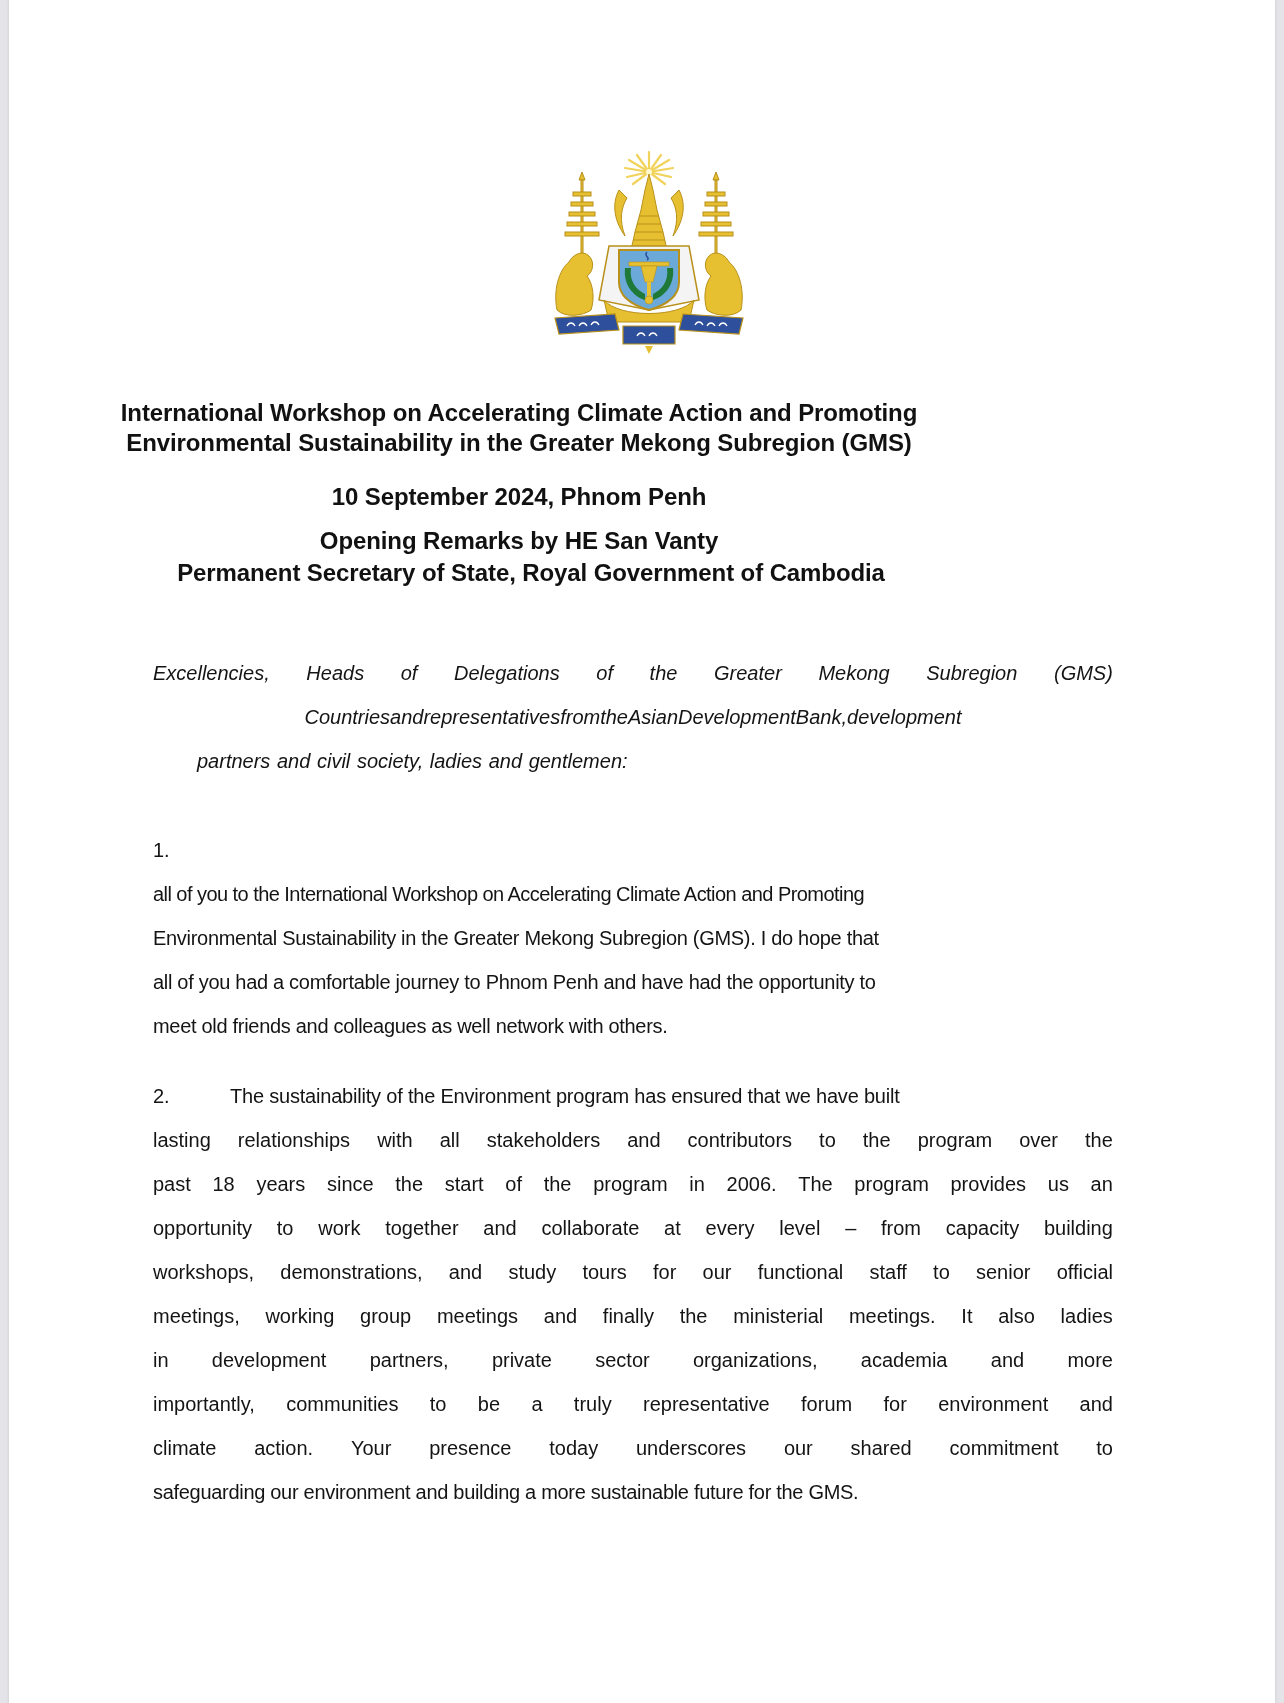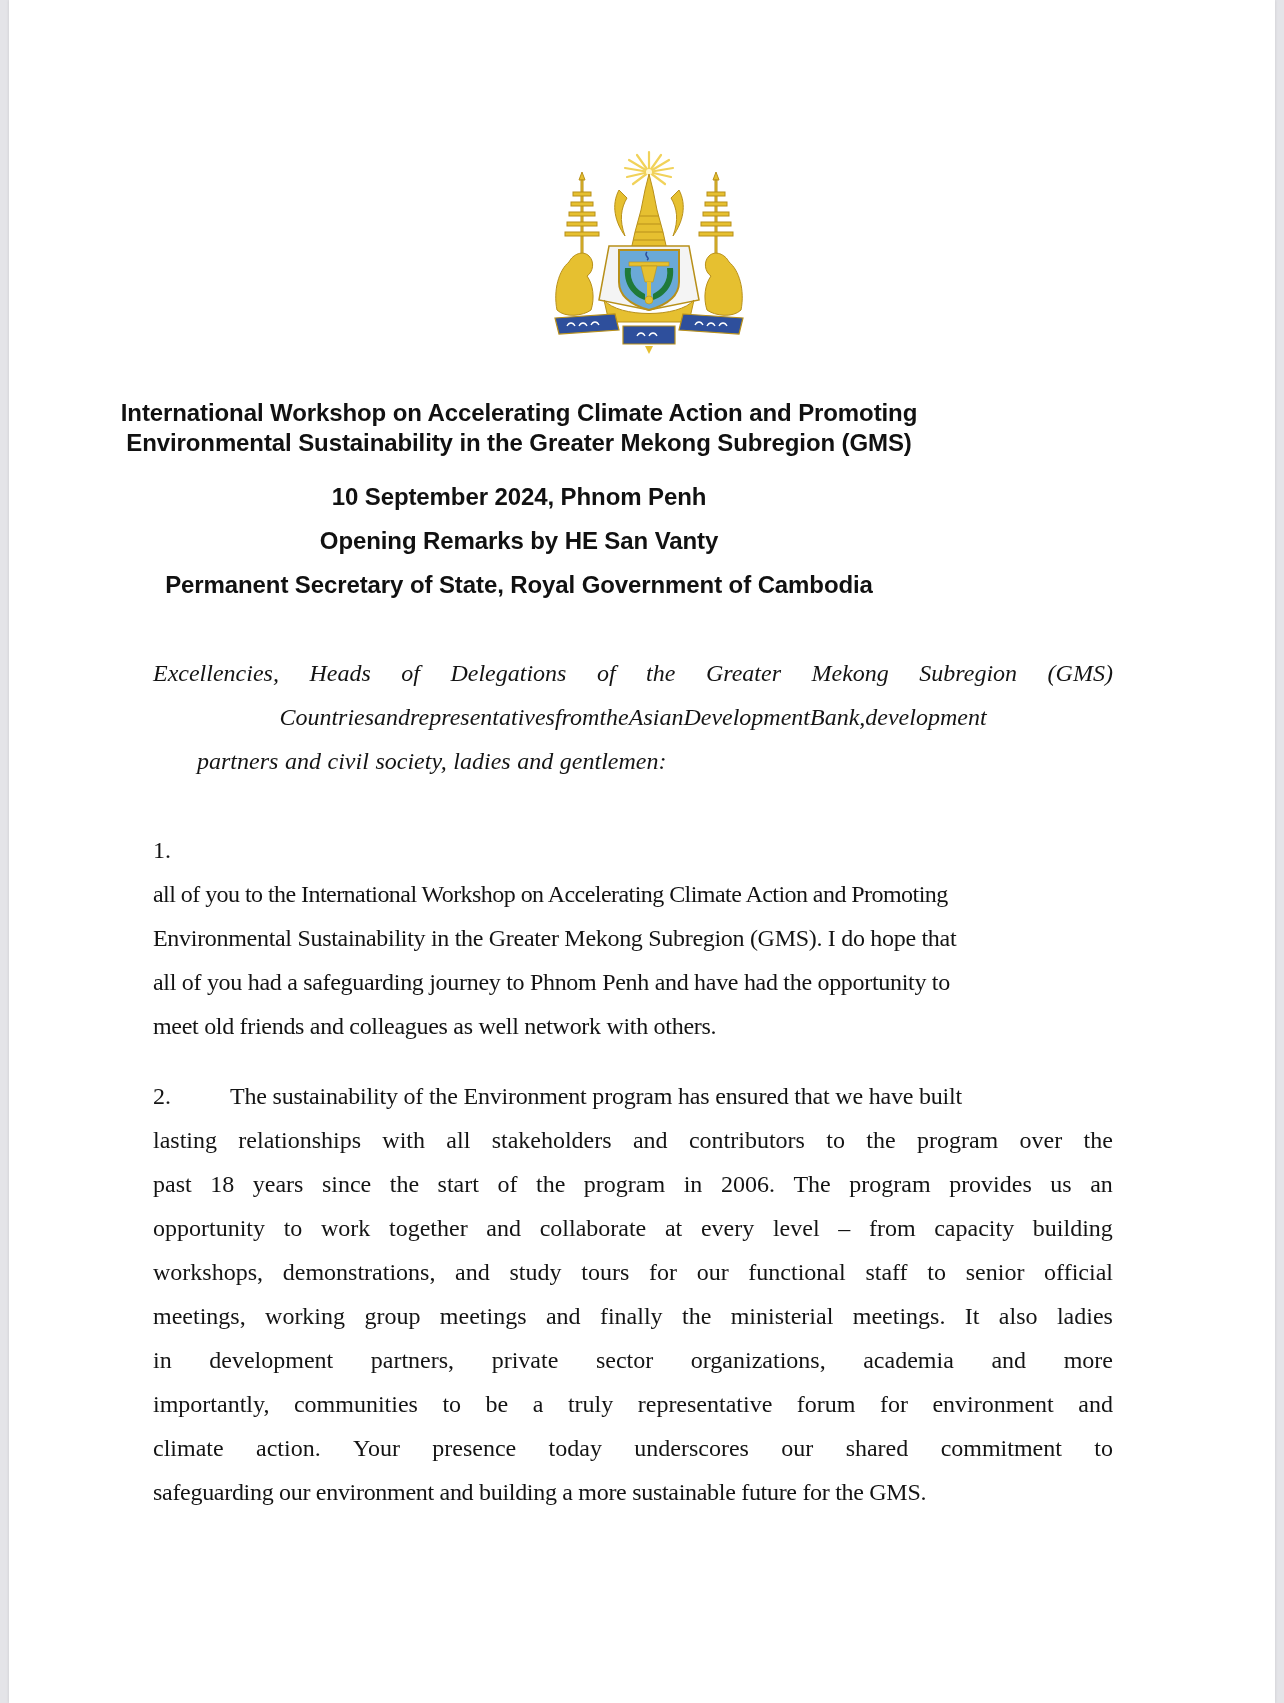--- a/index.html
+++ b/index.html
@@ -40,27 +40,26 @@
       font-size: 24px;
       line-height: 30px;
       white-space: nowrap;
       color: #111;
       letter-spacing: -0.1px;
     }
     .body-line {
       position: absolute;
       left: 153px;
       width: 960px;
-      font-size: 24px;
+      font-size: 20px;
       line-height: 30px;
       white-space: nowrap;
       color: #141414;
       display: flex;
       justify-content: space-between;
-      font-family: Liberation Serif, serif;
     }
     .body-line.last {
       justify-content: flex-start;
     }
     .body-line.last span.w {
       margin-right: 6.6px;
     }
     .body-line.italic {
       font-style: italic;
     }
@@ -151,21 +150,21 @@
       <path d="M146 175 c2 -4 6 -4 8 0 M158 176 c2 -4 6 -4 8 0 M170 176 c2 -4 6 -4 8 0"></path>
     </g>
     <path d="M96 196 L100 204 L104 196 Z" fill="#e6c030"></path>
   </svg>
 </div>
 
 <div class="center-line" style="top:398px;">International Workshop on Accelerating Climate Action and Promoting</div>
 <div class="center-line" style="top:428px;">Environmental Sustainability in the Greater Mekong Subregion (GMS)</div>
 <div class="center-line" style="top:482px;">10 September 2024, Phnom Penh</div>
 <div class="center-line" style="top:526px;">Opening Remarks by HE San Vanty</div>
-<div class="center-line" style="top:570px;">Permanent Secretary of State, Royal Government of Cambodia</div>
+<div class="center-line" style="top:558px;padding-left:12px;">Permanent Secretary of State, Royal Government of Cambodia</div>
 
 <div class="body-line italic js" style="top:658px;">
     <span class="w">Excellencies,</span>
     <span class="w">Heads</span>
     <span class="w">of</span>
     <span class="w">Delegations</span>
     <span class="w">of</span>
     <span class="w">the</span>
     <span class="w">Greater</span>
     <span class="w">Mekong</span>
@@ -191,21 +190,21 @@
     <span class="w">ladies</span>
     <span class="w">and</span>
     <span class="w">gentlemen:</span>
   </div>
 
 <div class="body-line num-line" style="top:835px;">
   <span class="num">1.</span>
 </div>
 <div class="body-line" style="top:879px; letter-spacing:-0.55px;">all of you to the International Workshop on Accelerating Climate Action and Promoting</div>
 <div class="body-line" style="top:923px; letter-spacing:-0.3px;">Environmental Sustainability in the Greater Mekong Subregion (GMS). I do hope that</div>
-<div class="body-line" style="top:967px; letter-spacing:-0.3px;">all of you had a safeguarding journey to Phnom Penh and have had the opportunity to</div>
+<div class="body-line" style="top:967px; letter-spacing:-0.3px;">all of you had a comfortable journey to Phnom Penh and have had the opportunity to</div>
 <div class="body-line" style="top:1011px; letter-spacing:-0.3px;">meet old friends and colleagues as well network with others.</div>
 
 <div class="body-line num-line" style="top:1081px;">
   <span class="num">2.</span>
   <span style="letter-spacing:-0.2px;">The sustainability of the Environment program has ensured that we have built</span>
 </div>
 <div class="body-line js" style="top:1125px;">
     <span class="w">lasting</span>
     <span class="w">relationships</span>
     <span class="w">with</span>

